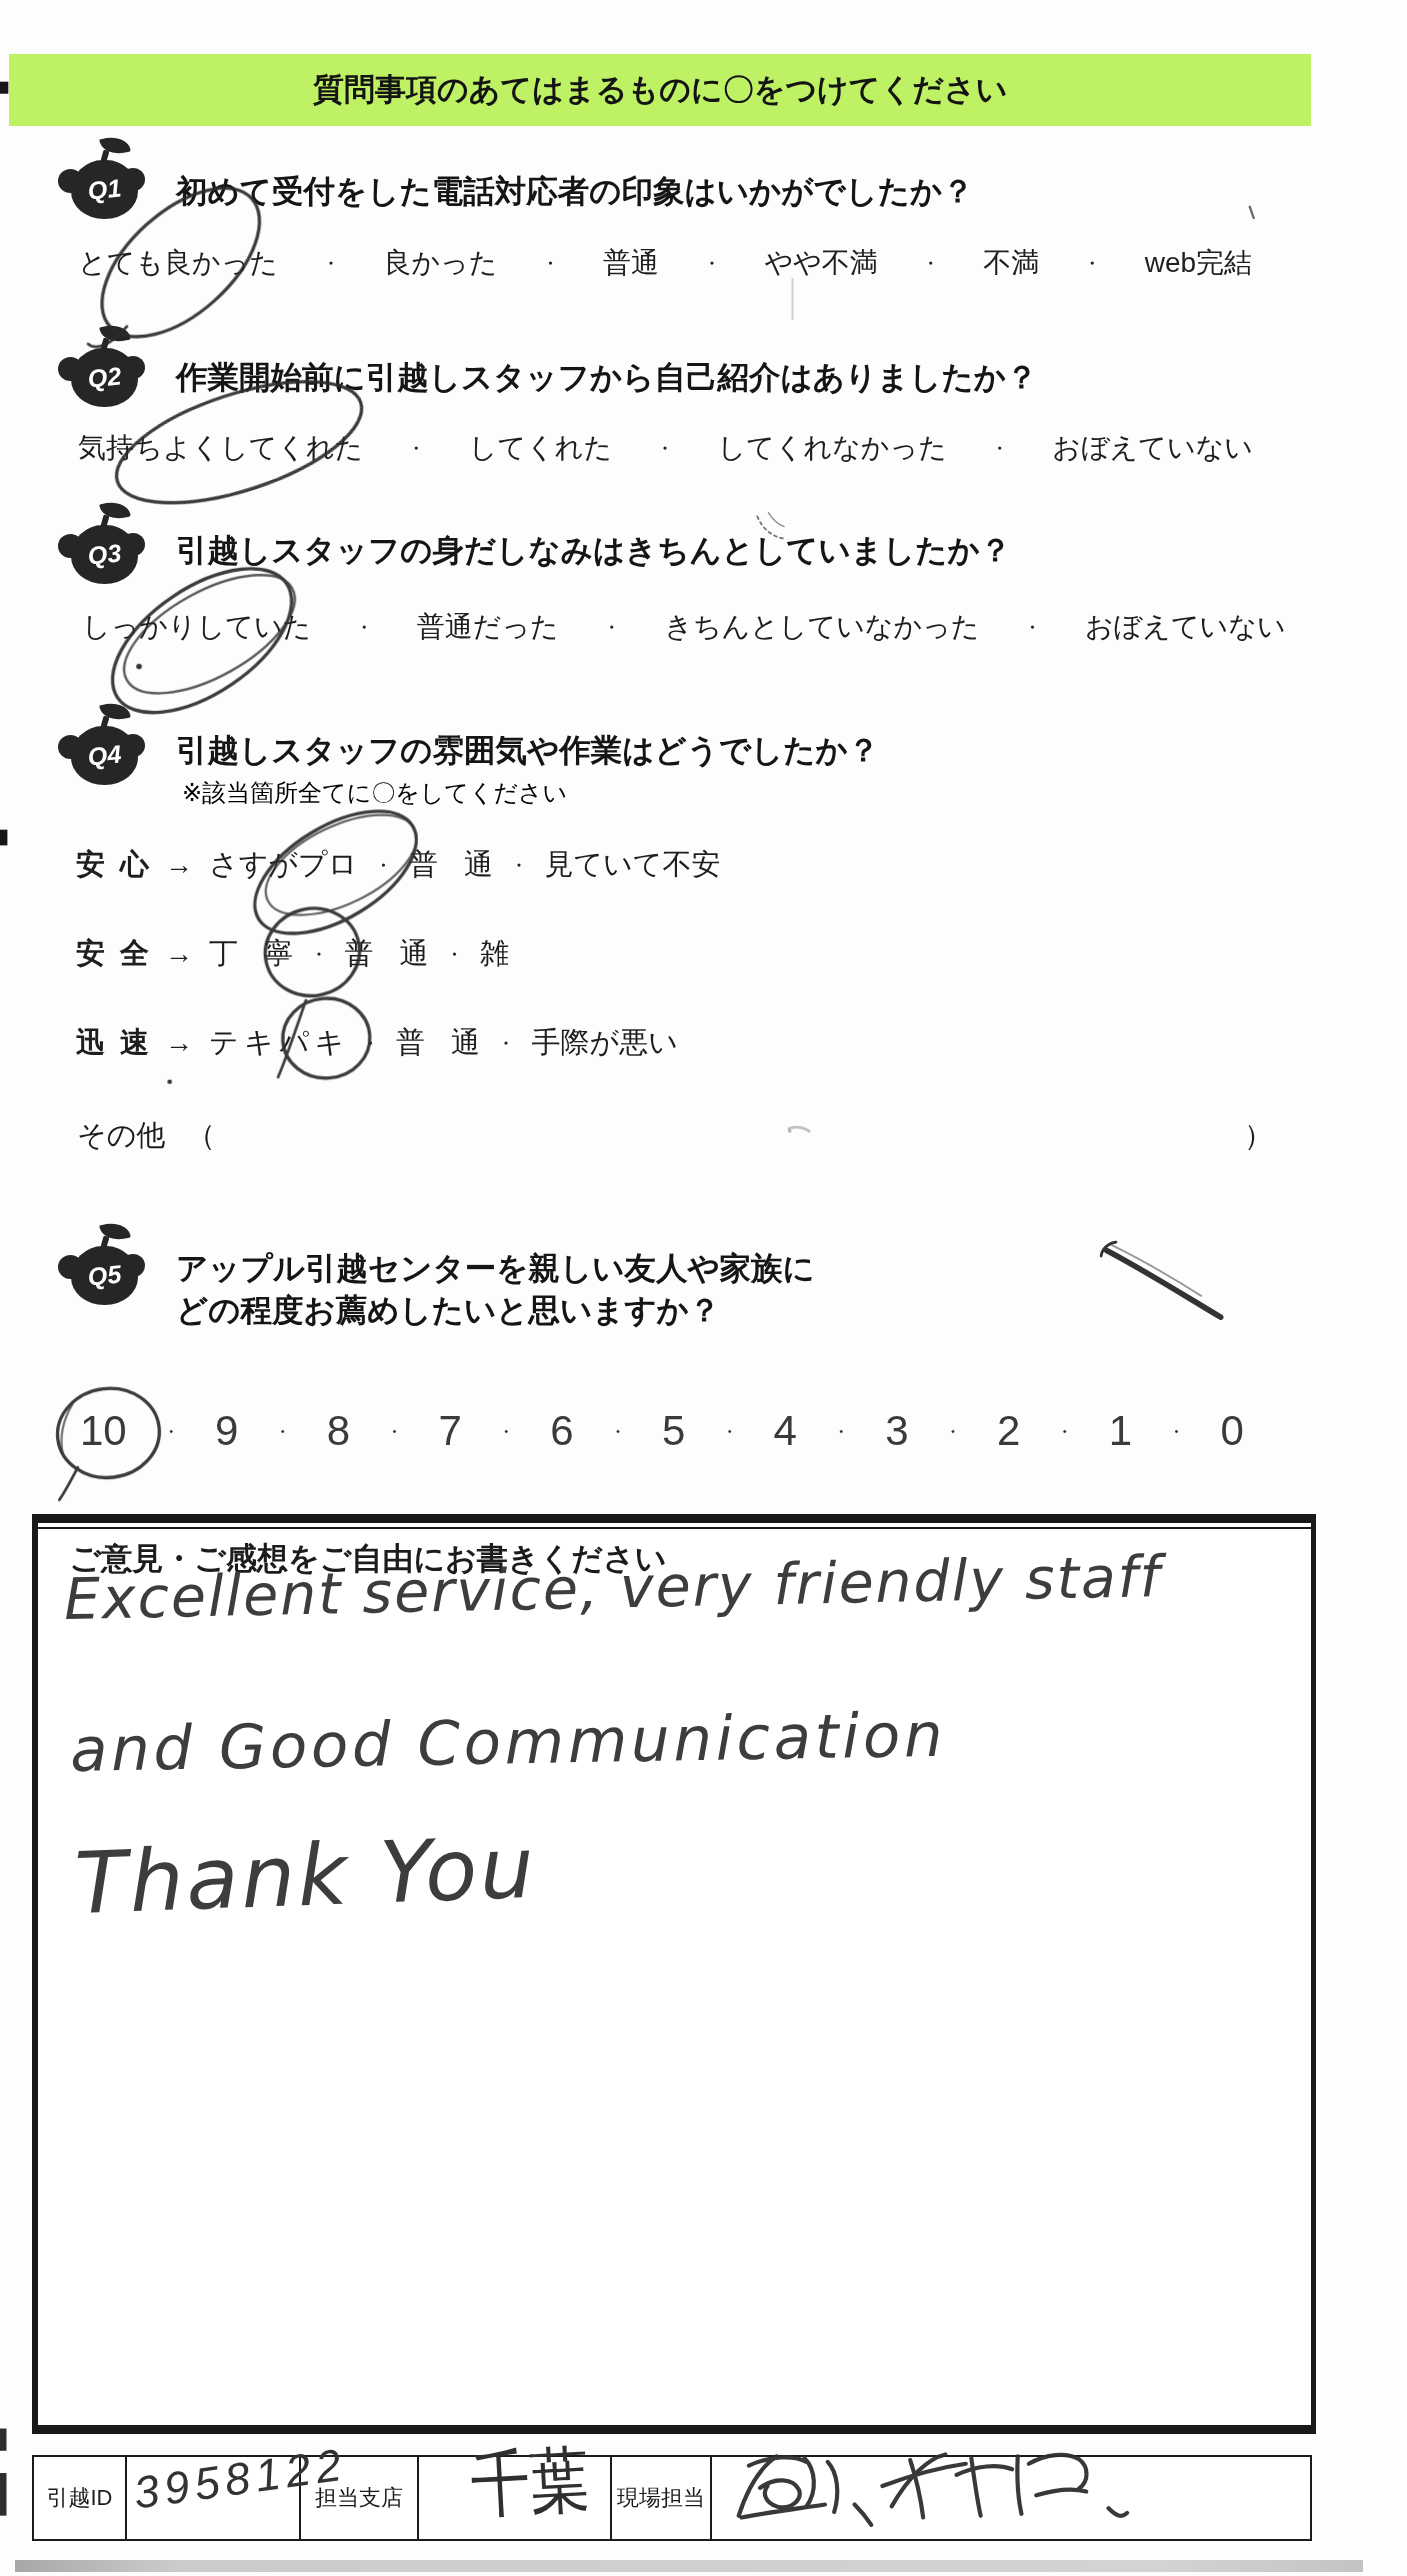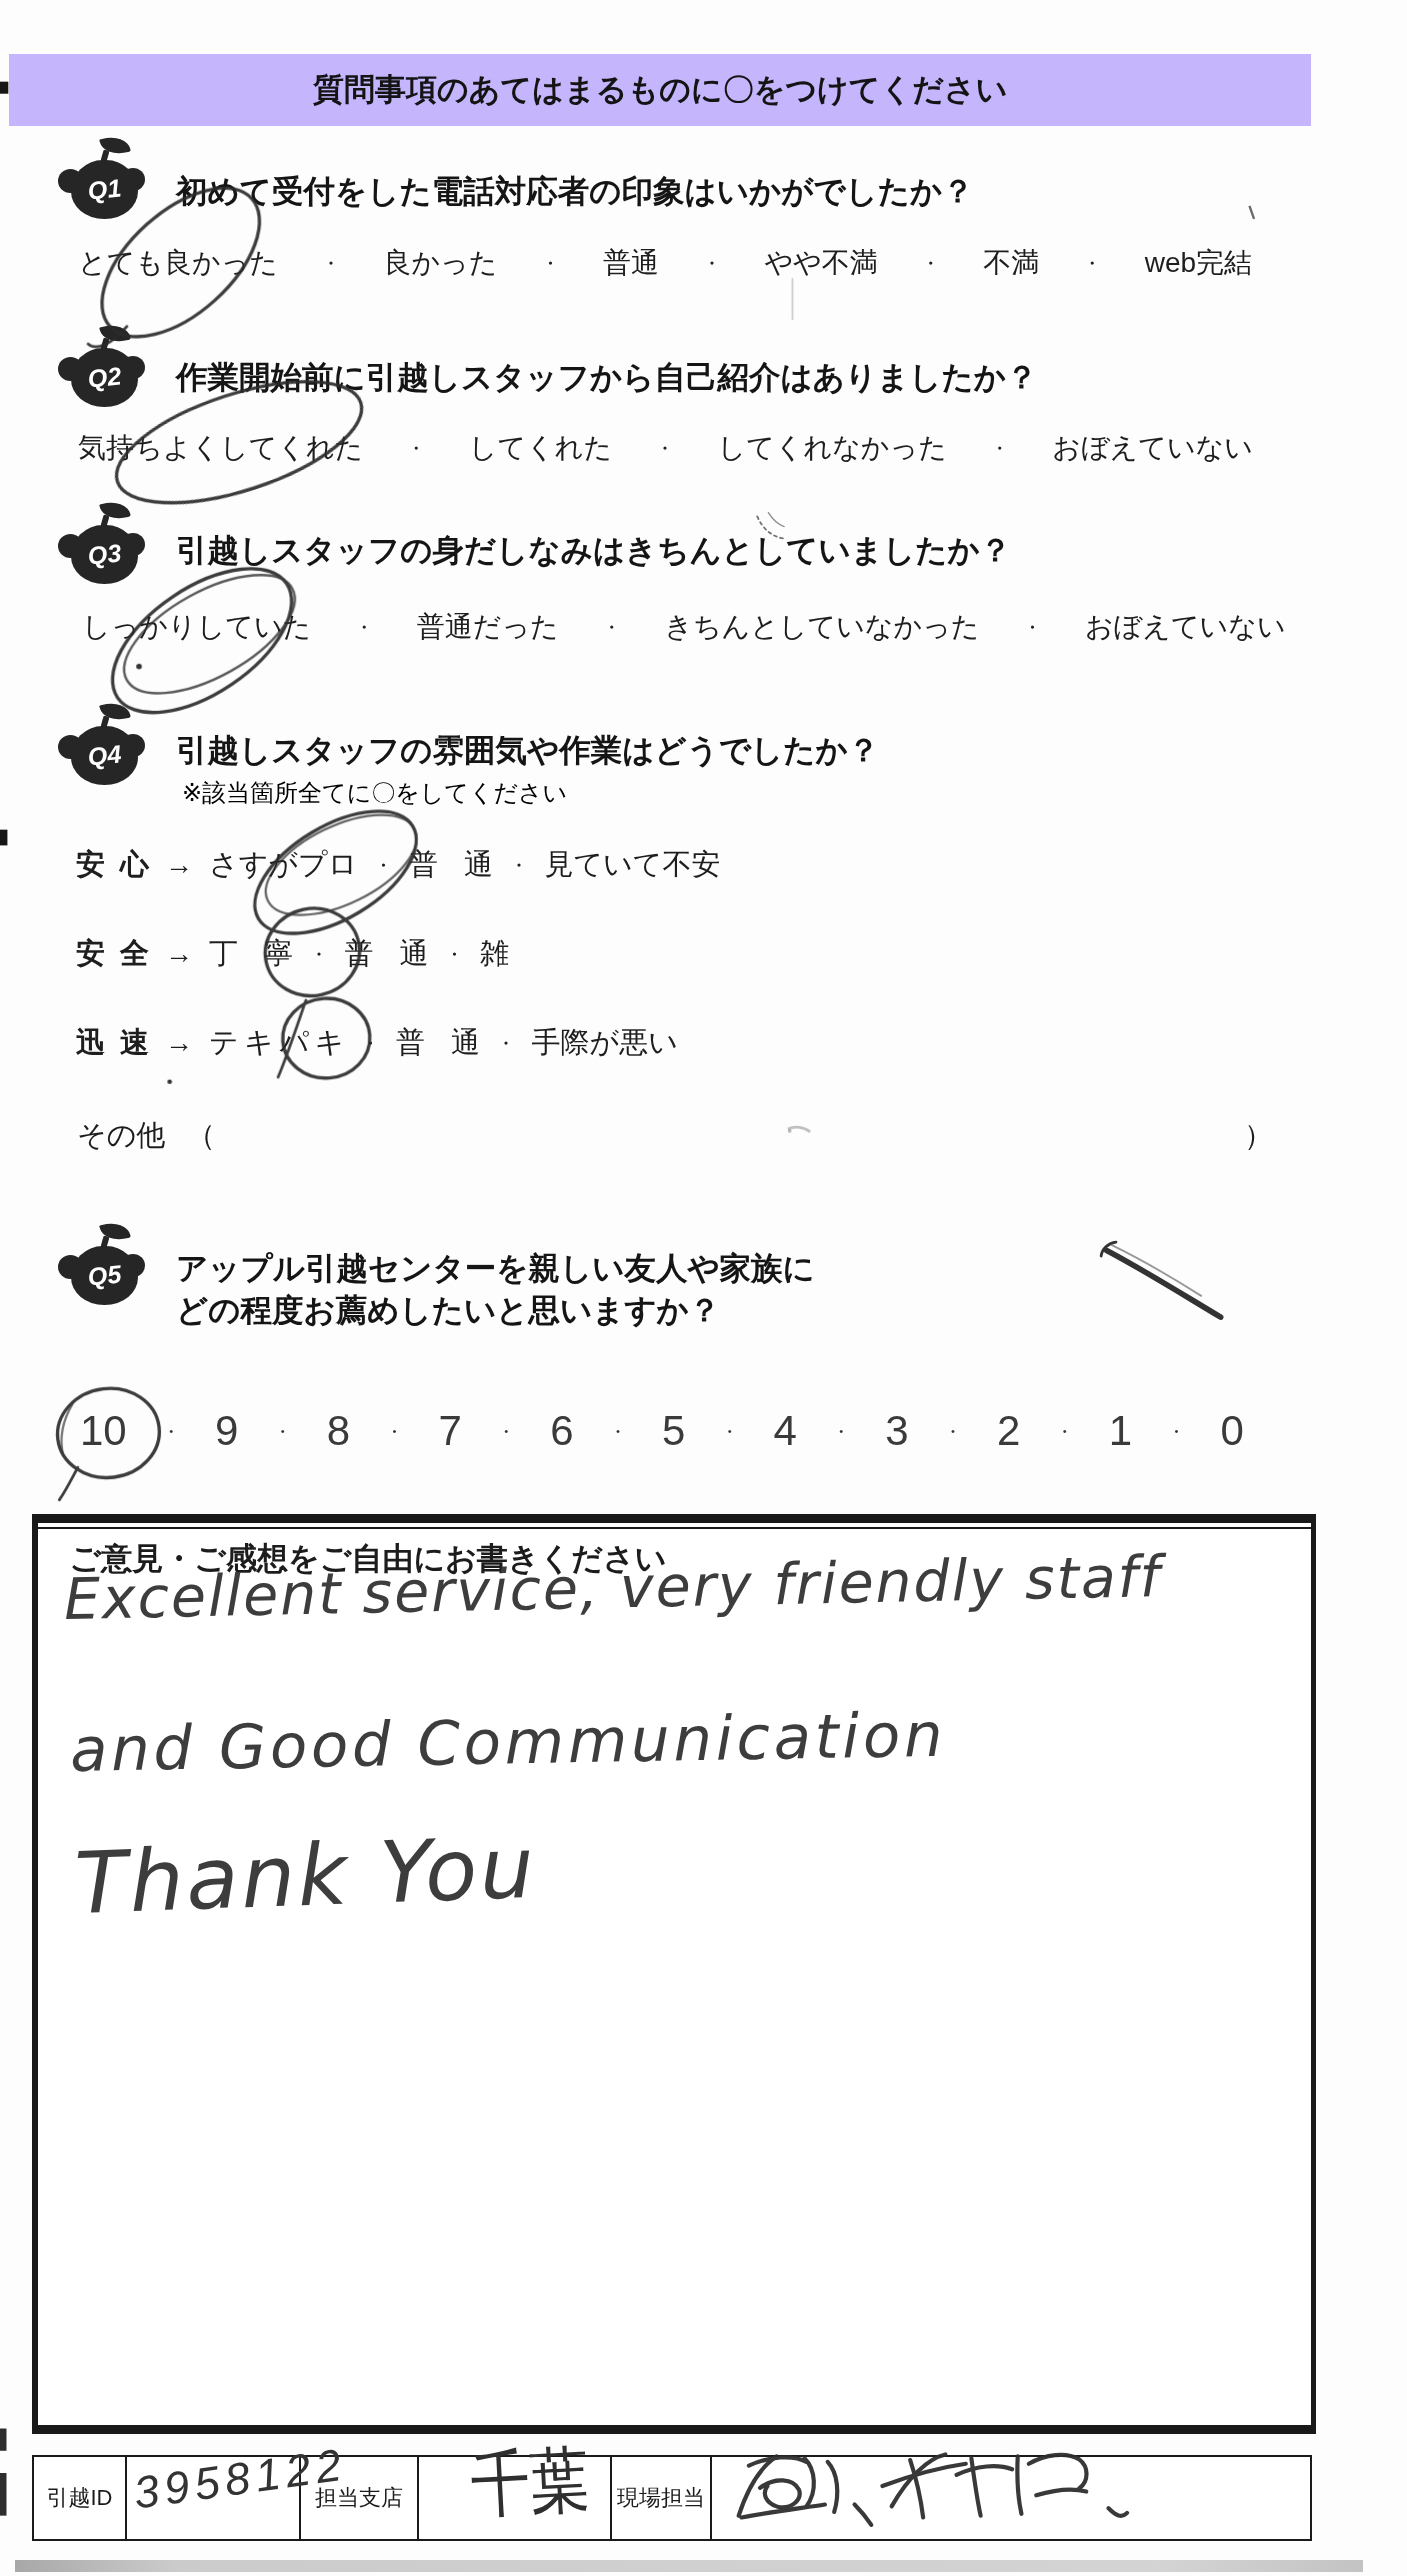--- a/index.html
+++ b/index.html
@@ -6,21 +6,21 @@
   .page {
     position:relative; width:1407px; height:2576px; margin:0 auto;
     background:#fdfdfd; overflow:hidden;
     font-family:"Liberation Sans","DejaVu Sans",sans-serif; color:#1c1c1c;
   }
   .abs { position:absolute; white-space:nowrap; }
 
   
   .header-bar {
     position:absolute; left:9.3px; top:54px; width:1302px; height:72px;
-    background:#c4b5fd; display:flex; align-items:center; justify-content:center;
+    background:#bef264; display:flex; align-items:center; justify-content:center;
   }
   .header-title { font-size:31px; font-weight:700; color:#141414; }
 
   
   .qbadge { position:absolute; left:58px; width:87px; height:85px; }
   .qbadge .head { position:absolute; left:13px; top:24px; width:67px; height:59px;
     background:#262626; border-radius:48% 48% 50% 50% / 54% 54% 47% 47%; }
   .qbadge .ear-l { position:absolute; left:0; top:33px; width:25px; height:24px; background:#262626; border-radius:50%; }
   .qbadge .ear-r { position:absolute; left:63px; top:31.5px; width:24px; height:23px; background:#262626; border-radius:50%; }
   .qbadge .leaf { position:absolute; left:43px; top:0; width:28px; height:18.5px; background:#262626;

